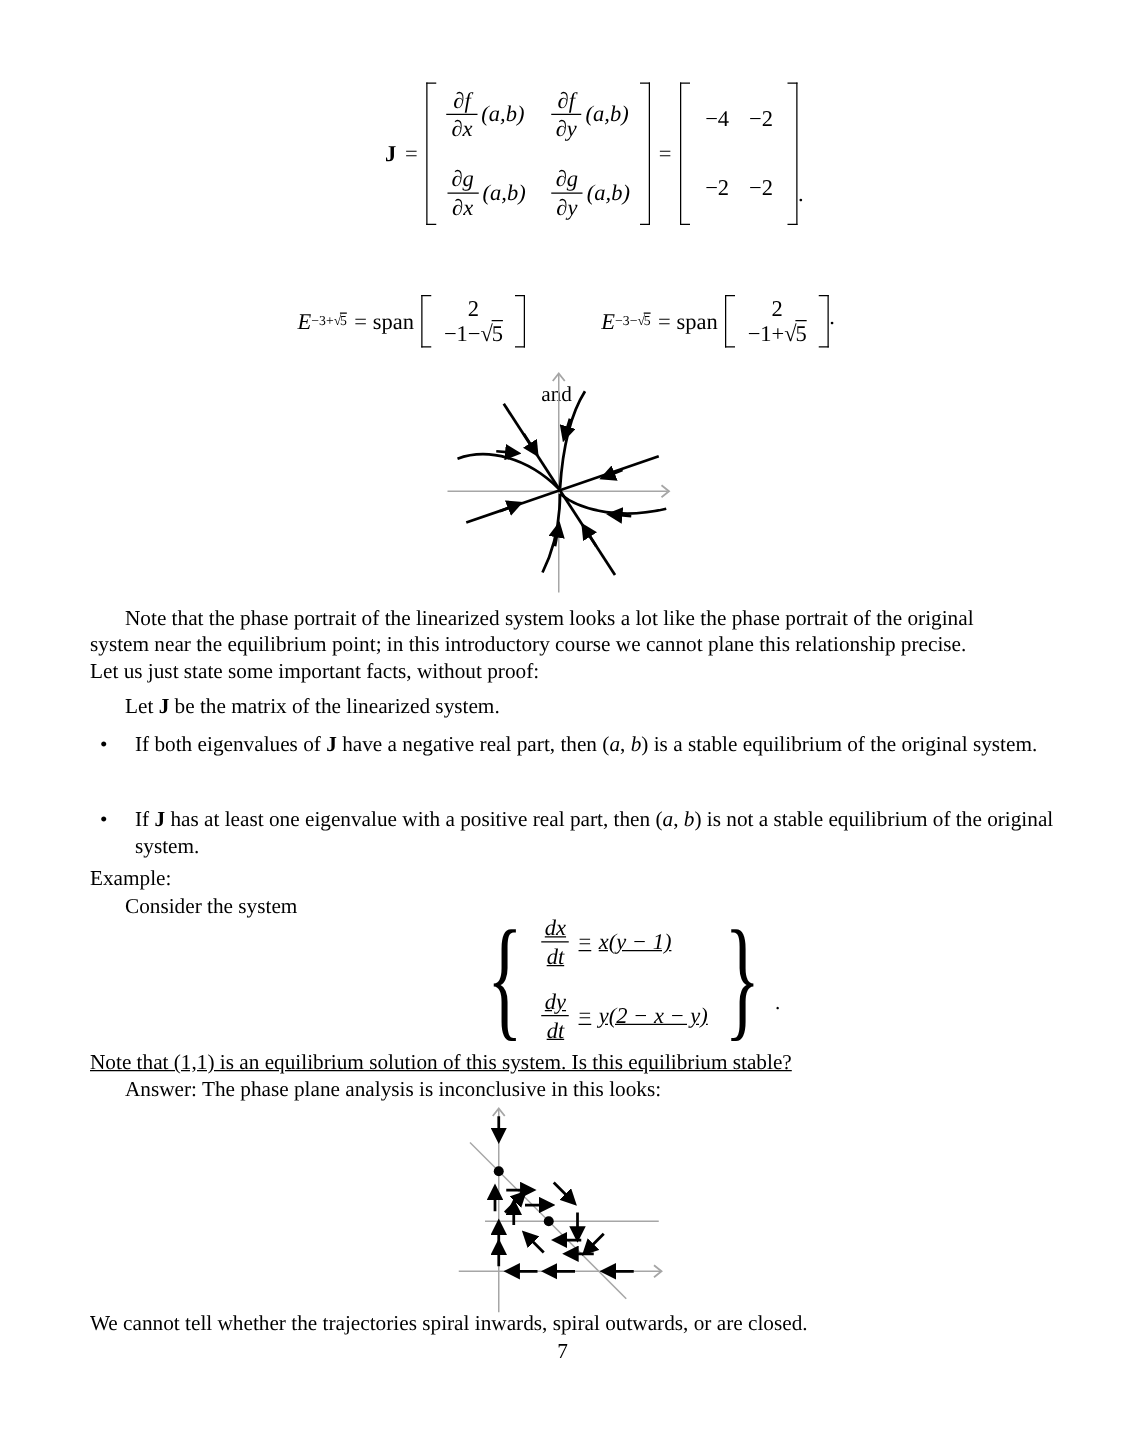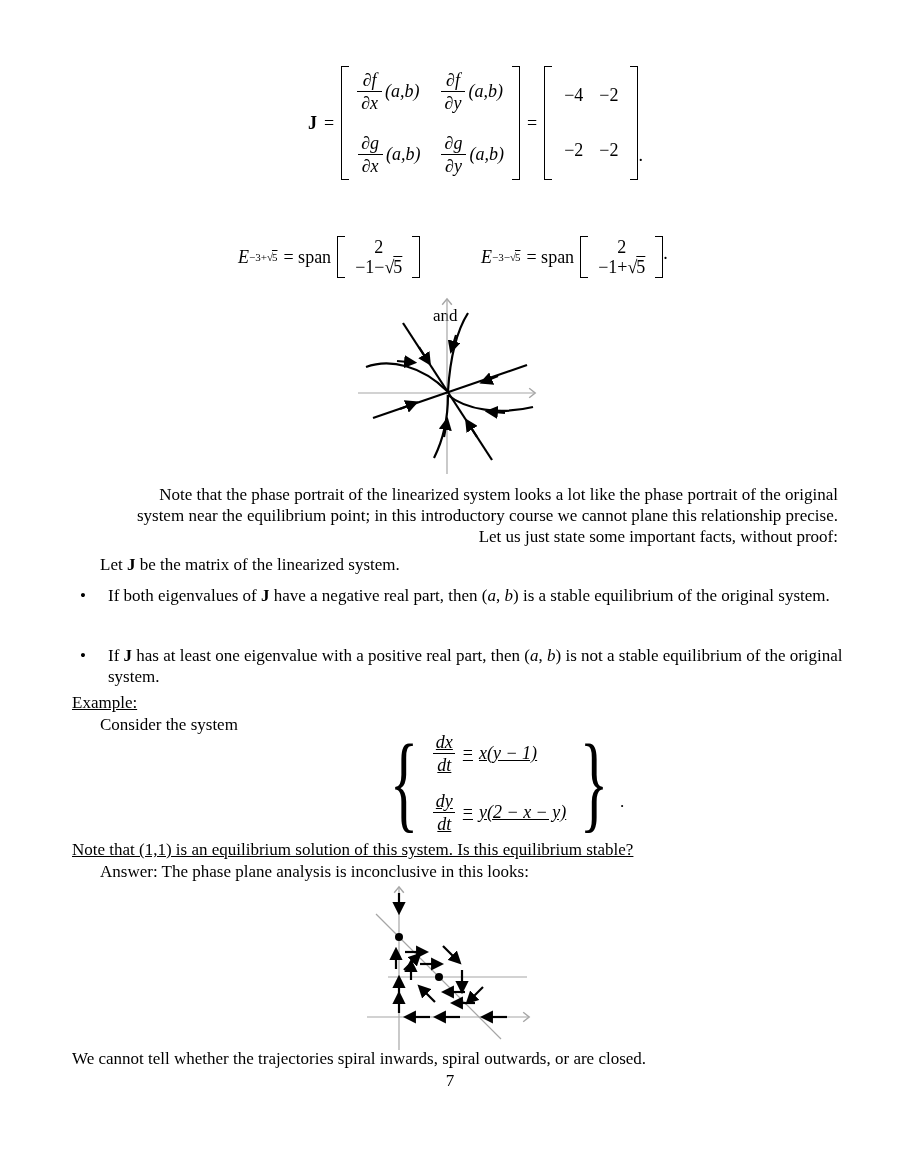--- a/index.html
+++ b/index.html
@@ -5,21 +5,21 @@
   html,body { margin:0; padding:0; background:#e8e8e8; }
   .doc {
     position:relative; width:900px; height:1165px; margin:0 auto;
     background:#ffffff; color:#000;
     font-family:"Liberation Serif", serif; font-size:17px; line-height:21px;
     overflow:hidden;
   }
   .abs { position:absolute; }
   .it { font-style:italic; }
   .bf { font-weight:bold; }
-  .ul { text-decoration:underline; }
+  .ul { }
   sub.small { font-size:11px; line-height:1; }
   .vinc { text-decoration:overline; }
   .sq { letter-spacing:-1px; }
 
   
   .eqrow { display:flex; align-items:center; font-size:18px; }
   .brk { align-self:stretch; width:7px; }
   .brk.l { border:1.7px solid #000; border-right:none; margin-right:8px; }
   .brk.r { border:1.7px solid #000; border-left:none; margin-left:8px; }
   .mgrid { display:grid; grid-template-columns:auto auto; column-gap:20px; row-gap:20px; padding:4px 0; }
@@ -29,21 +29,21 @@
   .frac .den { border-top:1.3px solid #000; padding:1px 4px 0; line-height:20px; }
   .ngrid { display:grid; grid-template-columns:auto auto; column-gap:16px; row-gap:34px; padding:8px 4px; text-align:center; }
   .low-dot { align-self:flex-end; margin-bottom:14px; }
   .vec { display:flex; flex-direction:column; align-items:center; line-height:20px; padding:1px 2px; }
   .espan { display:flex; align-items:center; font-size:18px; }
   .bigbrace { font-size:108px; line-height:0.85; font-family:"Liberation Serif",serif;
               transform:scaleX(0.55); font-weight:100; }
   .sysline { display:flex; align-items:center; gap:6px; font-size:18px; white-space:nowrap; }
   .syscol { display:flex; flex-direction:column; gap:16px; margin:0 2px;text-decoration:underline; }
 
-  .para { width:766px;text-align:right; }
+  .para { width:766px; }
   .para div:first-child { text-indent:28px; }
   .bullet-item { display:flex; }
   .bullet-glyph { width:28px; flex:none; }
   .bullet-text { width:736px; }
   svg { display:block; }
 </style>
 </head>
 <body>
 
 <div class="doc">

